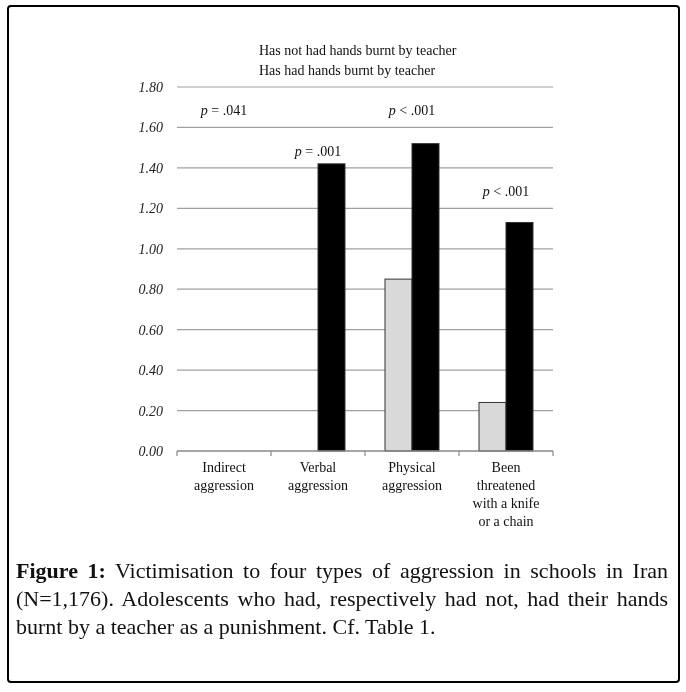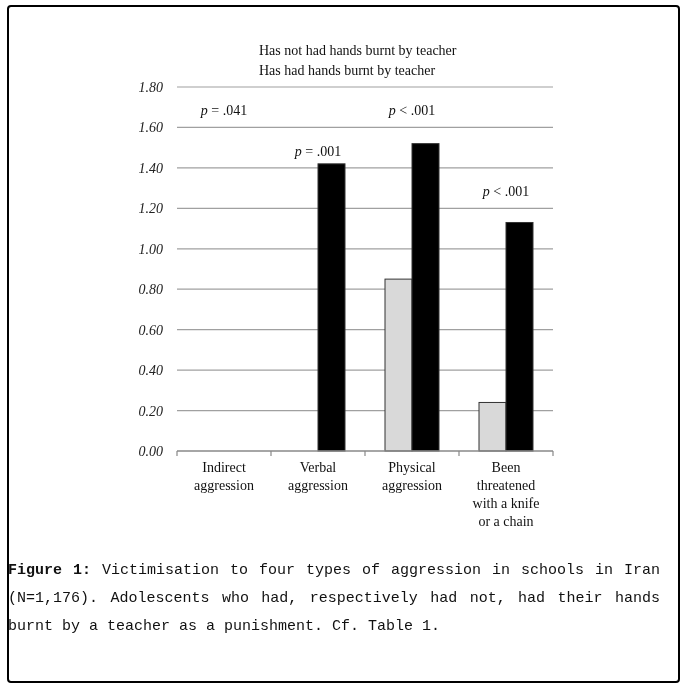--- a/index.html
+++ b/index.html
@@ -7,22 +7,22 @@
   .frame {
     position: absolute; left: 7px; top: 5px; width: 673px; height: 678px;
     border: 2px solid #000; border-radius: 4px; box-sizing: border-box;
   }
   svg#chart { position: absolute; left: 0; top: 0; }
   .legend-text { font-family: "Liberation Serif", serif; font-size: 14px; fill: #111; }
   .tick-label { font-family: "Liberation Serif", serif; font-style: italic; font-size: 14px; fill: #222; }
   .cat-label { font-family: "Liberation Serif", serif; font-size: 14px; fill: #111; }
   .p-label { font-family: "Liberation Serif", serif; font-size: 14px; fill: #111; }
   .caption {
-    position: absolute; left: 8px; top: 557px; width: 652px;
-    font-family: Liberation Mono, monospace; font-size: 15px; line-height: 28px;
+    position: absolute; left: 16px; top: 557px; width: 652px;
+    font-family: Liberation Serif, serif; font-size: 22px; line-height: 28px;
     color: #111; text-align: justify; text-align-last: left;
   }
   .caption b { font-weight: bold; }
 </style>
 </head>
 <body>
 
 <div class="frame"></div>
 
 <svg id="chart" width="686" height="550">

